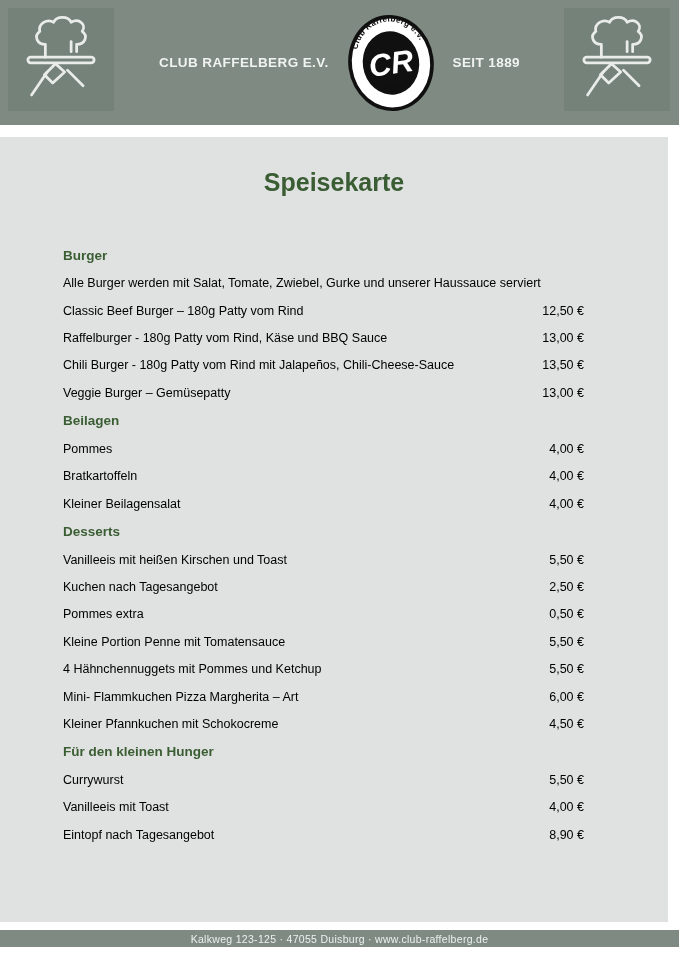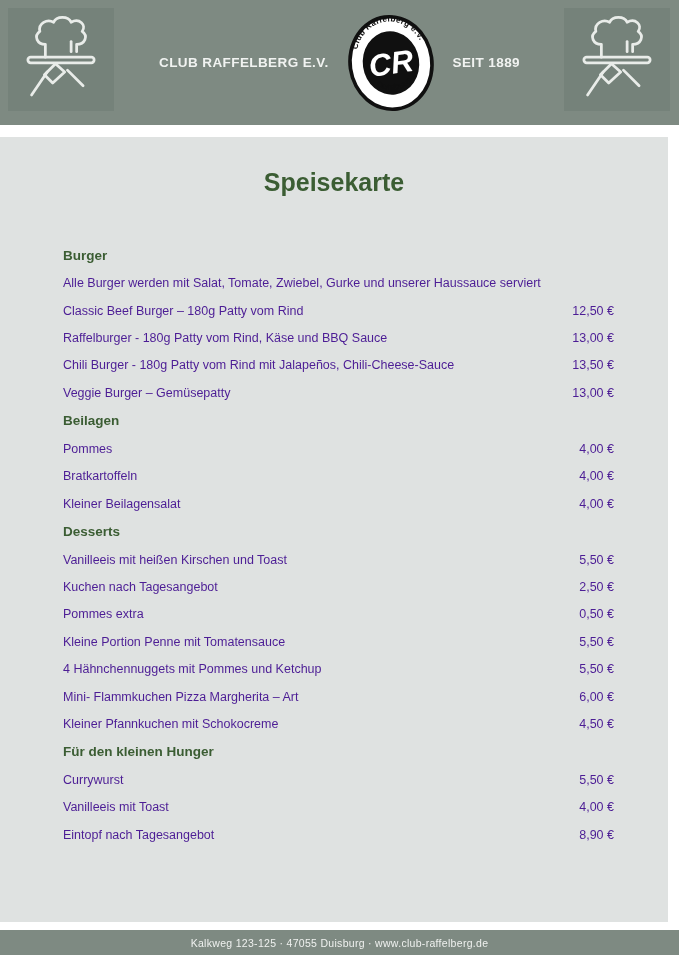--- a/index.html
+++ b/index.html
@@ -49,37 +49,37 @@
     padding-top: 30px;
   }
   .title {
     text-align: center;
     color: #3b5d33;
     font-size: 25px;
     font-weight: bold;
     height: 30px;
     line-height: 30px;
   }
-  .menu { margin: 44px 54px 0 63px; }
+  .menu { margin: 44px 84px 0 63px; }
   .row {
     height: 27.4px;
     display: flex; align-items: center; justify-content: space-between;
     font-size: 12.5px;
-    color: #4c1d95;
+    color: #000000;
   }
   .row .price { margin-left: 12px; white-space: nowrap; }
   .row.heading {
     font-size: 13.5px;
     font-weight: bold;
     color: #3b5d33;
     height: 28.6px;
   }
   
   .footer {
-    height: 25px;
+    height: 17px;
     background: #7e8a82;
     display: flex; align-items: center; justify-content: center;
     color: #eff1ef;
     font-size: 10.5px;
     letter-spacing: 0.3px;
   }
 </style>
 </head>
 <body>
 

